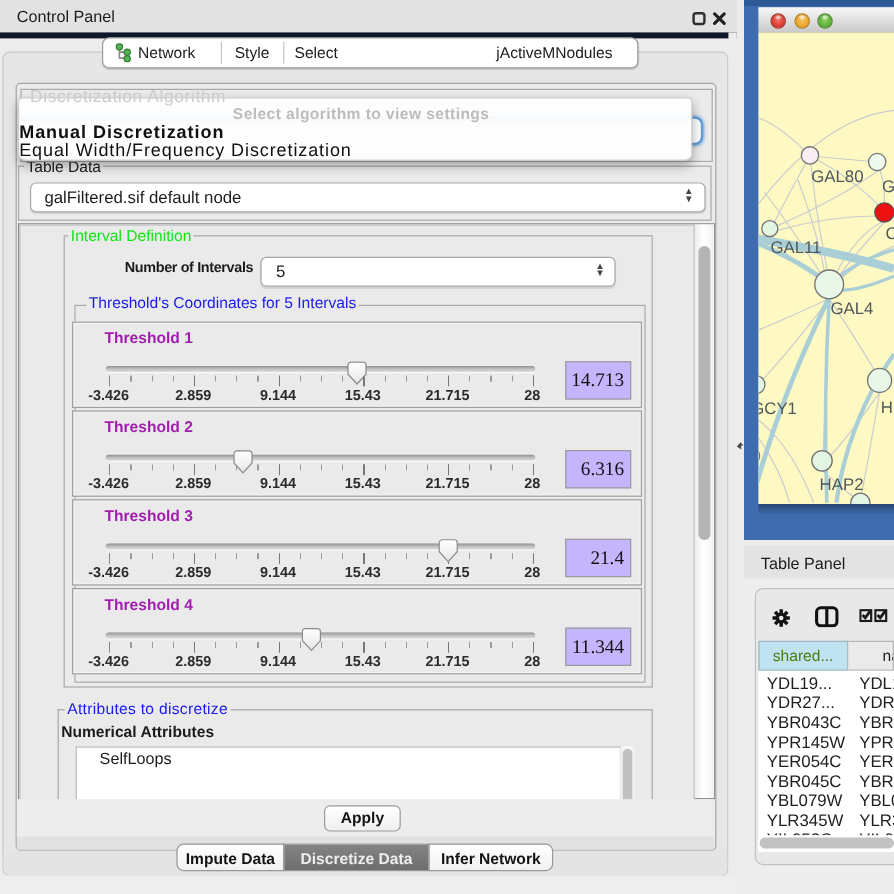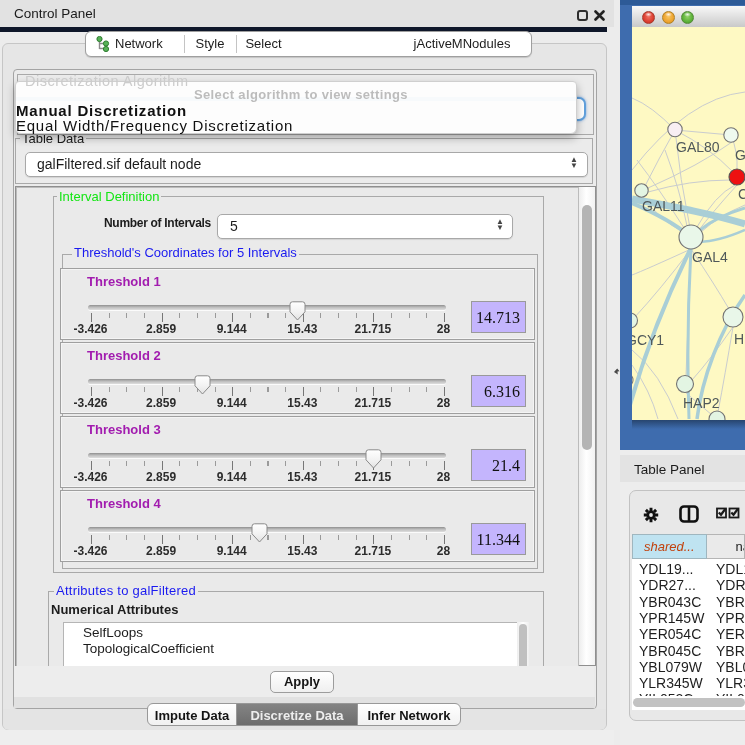--- a/index.html
+++ b/index.html
@@ -52,21 +52,21 @@
   font-size:13px;color:#141414;text-align:center;line-height:23px;font-weight:600;box-sizing:border-box;}
 
 #rightcol{left:620px;top:0;width:125px;height:745px;background:#ededed;}
 #netwin{left:0;top:0;width:125px;height:450px;background:#3e6cae;}
 #mactitle{left:12px;top:6px;width:113px;height:21px;background:linear-gradient(#f8f8f8,#c9c9c9);border-bottom:1px solid #9a9a9a;}
 .light{top:5px;width:11px;height:11px;border-radius:50%;}
 #canvas{left:12px;top:27px;width:113px;height:393px;background:#fef9c3;overflow:hidden;}
 #tablebar{left:0;top:455px;width:125px;height:27px;background:#e3e3e3;}
 #tablebox{left:9px;top:490px;width:120px;height:229px;background:#e8e8e8;border:1px solid #c2c2c2;border-radius:7px 0 0 7px;}
 #thead1{left:12px;top:534px;width:74.5px;height:25px;background:#bfe3f1;border:1px solid #9fb6bf;box-sizing:border-box;
-  font-size:13px;color:#c2410c;text-align:center;line-height:24px;font-style:italic;}
+  font-size:13px;color:#4d7c0f;text-align:center;line-height:24px;}
 #thead2{left:86.5px;top:534px;width:38.5px;height:25px;background:#eaeaea;border:1px solid #b5b5b5;border-left:none;box-sizing:border-box;
   font-size:13px;color:#222;padding-left:29px;line-height:24px;overflow:hidden;}
 #tbody{left:12px;top:559px;width:113px;height:151px;background:#fff;overflow:hidden;font-size:14px;color:#1f1f1f;}
 .trow{position:absolute;left:7px;white-space:nowrap;}
 .trow2{position:absolute;left:84px;white-space:nowrap;}
 #hscroll{left:12px;top:696px;width:113px;height:13px;background:#fff;}
 #hthumb{left:13px;top:697.5px;width:112px;height:9px;background:#c2c2c2;border-radius:5px;}
 </style>
 </head>
 <body>
@@ -178,25 +178,24 @@
       <span style="left:311.9px">21.715</span>
       <span style="left:382.5px">28</span>
     </div>
   <svg class="abs thumb" style="left:189.5px" width="17" height="20" viewBox="0 0 17 20">
       <path d="M3.5 0.8 H13.5 A2.5 2.5 0 0 1 16 3.3 V10.8 L8.5 19 L1 10.8 V3.3 A2.5 2.5 0 0 1 3.5 0.8 Z" fill="url(#thg)" stroke="#8a8a8a" stroke-width="1"></path>
     </svg>
   <div class="abs vbox">11.344</div>
 </div>
 
 <div class="abs grp" style="left:48px;top:591px;width:494px;height:76px;border-bottom:none;"></div>
-<div class="abs glabel" style="left:54px;top:583px;color:#1a1af0;letter-spacing:0.25px;">Attributes to galFiltered</div>
+<div class="abs glabel" style="left:54px;top:583px;color:#1a1af0;letter-spacing:0.25px;">Attributes to discretize</div>
 <div class="abs" style="left:51px;top:602px;font-weight:bold;font-size:13px;color:#1c1c1c;">Numerical Attributes</div>
 <div class="abs" id="numlist">
   <div>SelfLoops</div>
-  <div>TopologicalCoefficient</div>
 </div>
 <div class="abs" style="left:517px;top:622px;width:12px;height:45px;background:linear-gradient(90deg,#eee,#fff 50%,#eee);"></div>
 <div class="abs" style="left:518.5px;top:624px;width:8.5px;height:43px;background:#c0c0c0;border-radius:5px 5px 0 0;"></div>
 
 <div class="abs" style="left:14px;top:666px;width:580px;height:31px;background:#ededed;"></div>
 <div class="abs" style="left:270px;top:671px;width:64px;height:22px;background:linear-gradient(#fff,#efefef);border:1px solid #9c9c9c;border-radius:5px;box-sizing:border-box;font-size:13px;font-weight:bold;text-align:center;line-height:20px;color:#141414;">Apply</div>
 
 <div class="abs segbtn" style="left:147px;width:90px;border-radius:6px 0 0 6px;">Impute Data</div>
 <div class="abs segbtn" style="left:236px;width:122px;background:linear-gradient(#848484,#6d6d6d);color:#ededed;">Discretize Data</div>
 <div class="abs segbtn" style="left:357px;width:104px;border-radius:0 6px 6px 0;">Infer Network</div>

